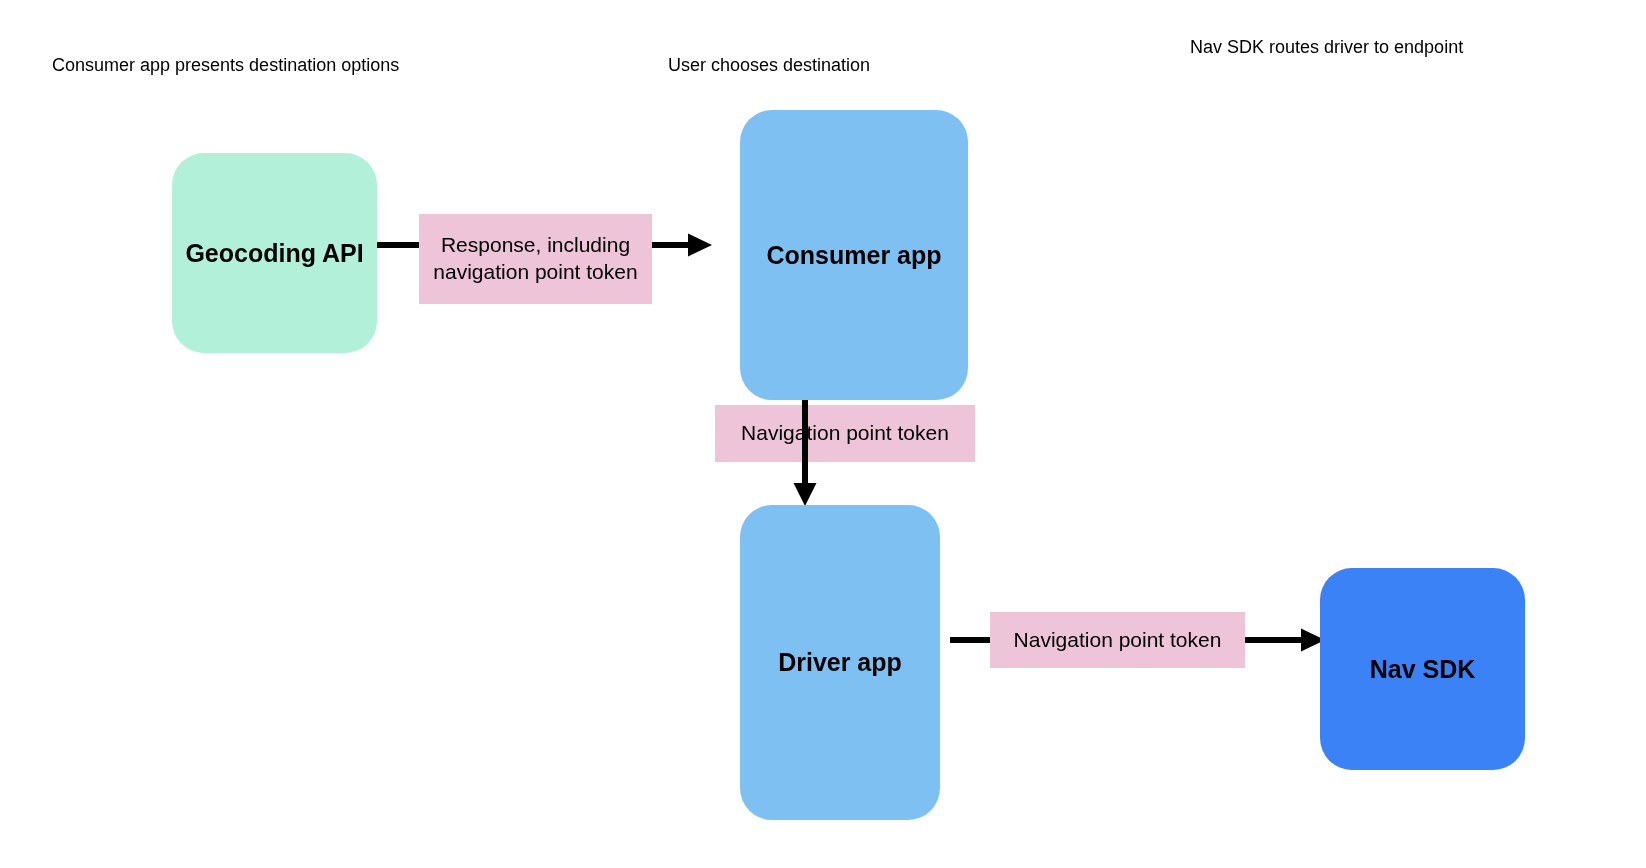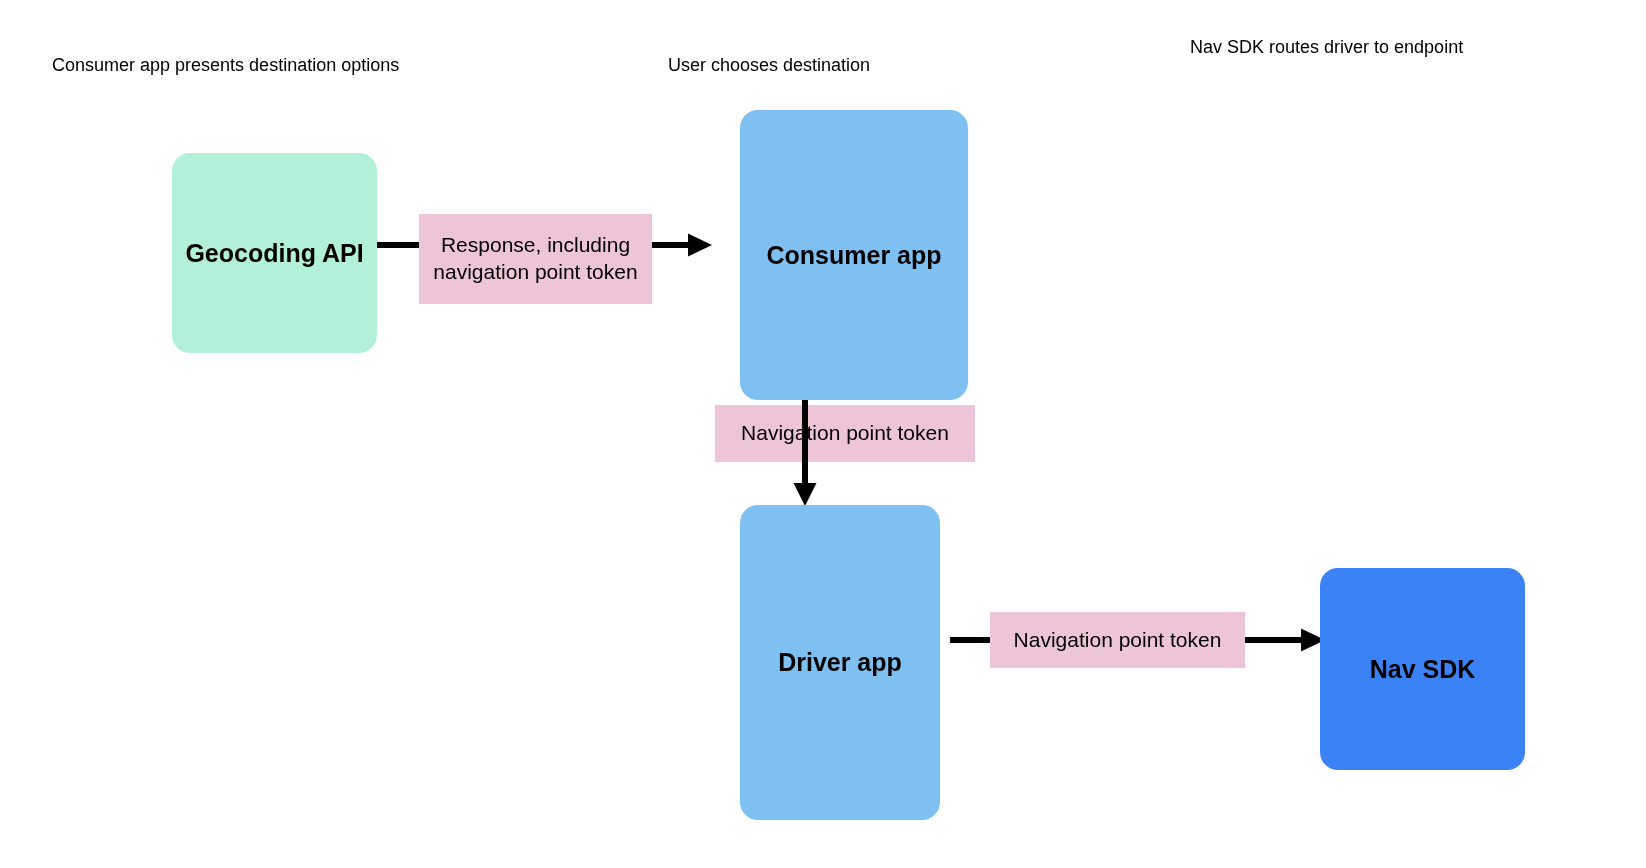--- a/index.html
+++ b/index.html
@@ -18,21 +18,21 @@
   .col-header {
     position: absolute;
     font-size: 18px;
     line-height: 1.2;
     color: #000000;
     white-space: nowrap;
     font-weight: 400;
   }
   .node {
     position: absolute;
-    border-radius: 18px;
+    border-radius: 32px;
     display: flex;
     align-items: center;
     justify-content: center;
     text-align: center;
     font-size: 25px;
     font-weight: 700;
     color: #000000;
     box-sizing: border-box;
   }
   .edge-label {

